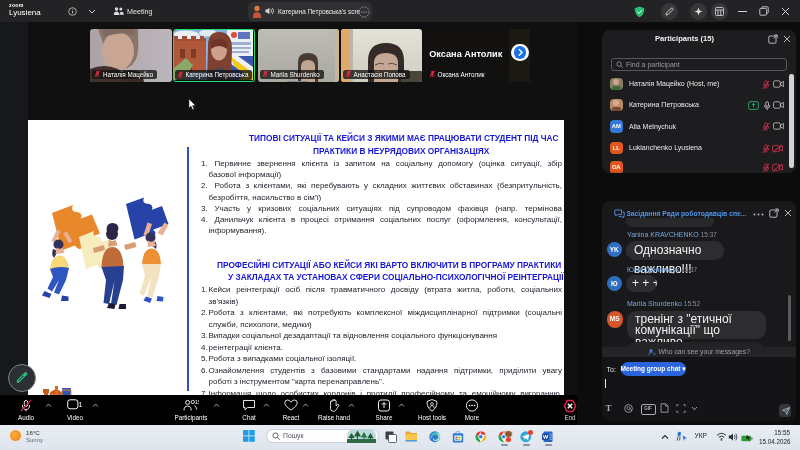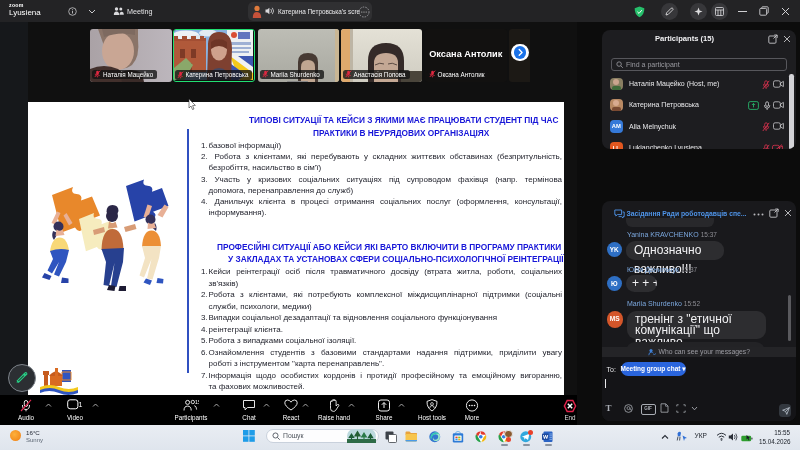--- a/index.html
+++ b/index.html
@@ -12,37 +12,37 @@
 .pname{color:#e9e9eb;font-size:7px;white-space:nowrap}
 .cname{color:#7ba7dd;font-size:7px;white-space:nowrap}
 .ctime{color:#8e8e94;font-size:6.5px}
 .bubble{position:absolute;background:#2d2d30;border-radius:9px;color:#f2f2f4;font-size:12px}
 </style></head>
 <body>
 <div id="root">
 
 <div class="abs" style="left:0;top:22px;width:577px;height:373px;background:#101010"></div>
 <div class="abs" style="left:0;top:22px;width:28px;height:373px;background:#16181b"></div>
-<div class="abs" style="left:28px;top:102px;width:536px;height:293px;background:#fff;overflow:hidden">
+<div class="abs" style="left:28px;top:120px;width:536px;height:293px;background:#fff;overflow:hidden">
 <div class="abs" style="left:221px;top:12.2px;width:292px;color:#1716d8;font-weight:bold;font-size:8.3px;line-height:13.8px;text-align:justify;text-align-last:justify;white-space:nowrap" id="t1l1">ТИПОВІ СИТУАЦІЇ ТА КЕЙСИ З ЯКИМИ МАЄ ПРАЦЮВАТИ СТУДЕНТ ПІД ЧАС</div>
 <div class="abs" style="left:285px;top:26px;width:173px;color:#1716d8;font-weight:bold;font-size:8.3px;white-space:nowrap;text-align:justify;text-align-last:justify">ПРАКТИКИ В НЕУРЯДОВИХ ОРГАНІЗАЦІЯХ</div>
 <div class="abs" style="left:173px;top:38.3px;width:361px;font-size:8px;line-height:11.1px;color:#23242e">
 <div style="position:relative;padding-left:7.5px">
 <span style="position:absolute;left:0;top:0">1.</span>
+<div class="jl" style="text-indent:6px">Первинне звернення клієнта із запитом на соціальну допомогу (оцінка ситуації, збір</div>
 <div>базової інформації)</div>
 </div>
 <div style="position:relative;padding-left:7.5px">
 <span style="position:absolute;left:0;top:0">2.</span>
 <div class="jl" style="text-indent:6px">Робота з клієнтами, які перебувають у складних життєвих обставинах (безпритульність,</div>
 <div>безробіття, насильство в сім'ї)</div>
 </div>
 <div style="position:relative;padding-left:7.5px">
 <span style="position:absolute;left:0;top:0">3.</span>
 <div class="jl" style="text-indent:6px">Участь у кризових соціальних ситуаціях під супроводом фахівця (напр. термінова</div>
-<div>допомога, перенаправлення до служб)</div>
 </div>
 <div style="position:relative;padding-left:7.5px">
 <span style="position:absolute;left:0;top:0">4.</span>
 <div class="jl" style="text-indent:6px">Данильчук клієнта в процесі отримання соціальних послуг (оформлення, консультації,</div>
 <div>інформування).</div>
 </div>
 </div>
 <div class="abs" style="left:200px;top:151.8px;width:318px;color:#1716d8;font-weight:bold;font-size:8.3px;white-space:nowrap;text-align:justify;text-align-last:justify">У ЗАКЛАДАХ ТА УСТАНОВАХ СФЕРИ СОЦІАЛЬНО-ПСИХОЛОГІЧНОЇ РЕІНТЕГРАЦІЇ</div>
 <div class="abs" style="left:189px;top:139.8px;width:337px;color:#1716d8;font-weight:bold;font-size:8.3px;white-space:nowrap;text-align:justify;text-align-last:justify">ПРОФЕСІЙНІ СИТУАЦІЇ АБО КЕЙСИ ЯКІ ВАРТО ВКЛЮЧИТИ В ПРОГРАМУ ПРАКТИКИ</div>
 <div class="abs" style="left:173px;top:164.2px;width:361px;font-size:8px;line-height:11.5px;color:#23242e">
@@ -493,21 +493,21 @@
       <path d="M0.8 3.6 L2.6 3.6 L5 1.4 L5 8.6 L2.6 6.4 L0.8 6.4 Z" fill="#2a2f38"></path>
       <path d="M6.4 3 q1.4 2 0 4 M7.8 1.6 q2.4 3.4 0 6.8" stroke="#2a2f38" stroke-width="0.8" fill="none"></path>
     </svg>
 <svg class="abs" style="left:740.5px;top:434.5px" width="12" height="7" viewBox="0 0 12 7">
       <rect x="0.3" y="0.8" width="9.8" height="5.4" rx="1.2" fill="#2e9e2e"></rect>
       <rect x="10.3" y="2.4" width="1.2" height="2.2" rx="0.5" fill="#3a4148"></rect>
       <path d="M5.5 0 L5.5 4.5 L6.8 3.5 L7.6 5.4 L8.4 5 L7.6 3.2 L9 3 Z" fill="#1b1f26"></path>
     </svg>
 <div class="abs" style="left:790px;top:429.3px;font-size:6.3px;color:#1b2028;transform:translateX(-100%)">15:55</div>
 <div class="abs" style="left:790.5px;top:438.3px;font-size:6.3px;color:#1b2028;transform:translateX(-100%)">15.04.2026</div>
-<div class="abs" style="left:602px;top:30px;width:194px;height:119px;background:#1d1d20;border-radius:8px;overflow:hidden">
+<div class="abs" style="left:602px;top:30px;width:194px;height:143px;background:#1d1d20;border-radius:8px;overflow:hidden">
 <div class="abs" style="left:0;top:4px;width:165px;text-align:center;color:#f0f0f2;font-size:7.6px;font-weight:bold">Participants (15)</div>
 <svg class="abs" style="left:166px;top:4px" width="10" height="10" viewBox="0 0 10 10">
         <rect x="0.8" y="2" width="7.2" height="7.2" rx="1" fill="none" stroke="#c6c6ca" stroke-width="0.9"></rect>
         <path d="M5.5 4.5 L9 1 M6.3 1 L9.2 1 L9.2 3.9" stroke="#c6c6ca" stroke-width="0.9" fill="none"></path>
       </svg>
 <svg class="abs" style="left:181px;top:5px" width="8" height="8" viewBox="0 0 8 8">
         <path d="M1 1 L7 7 M7 1 L1 7" stroke="#c6c6ca" stroke-width="0.9"></path>
       </svg>
 <div class="abs" style="left:9px;top:27.5px;width:176px;height:13px;border:1px solid #57575c;border-radius:3px;box-sizing:border-box"></div>
 <svg class="abs" style="left:14px;top:30.5px" width="7.5" height="7.5" viewBox="0 0 9 9">

